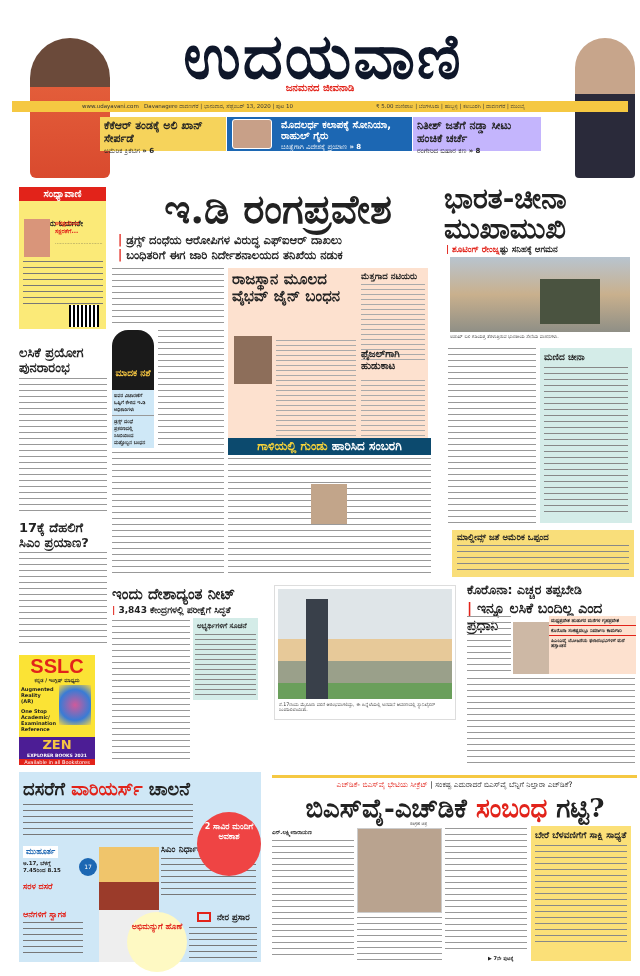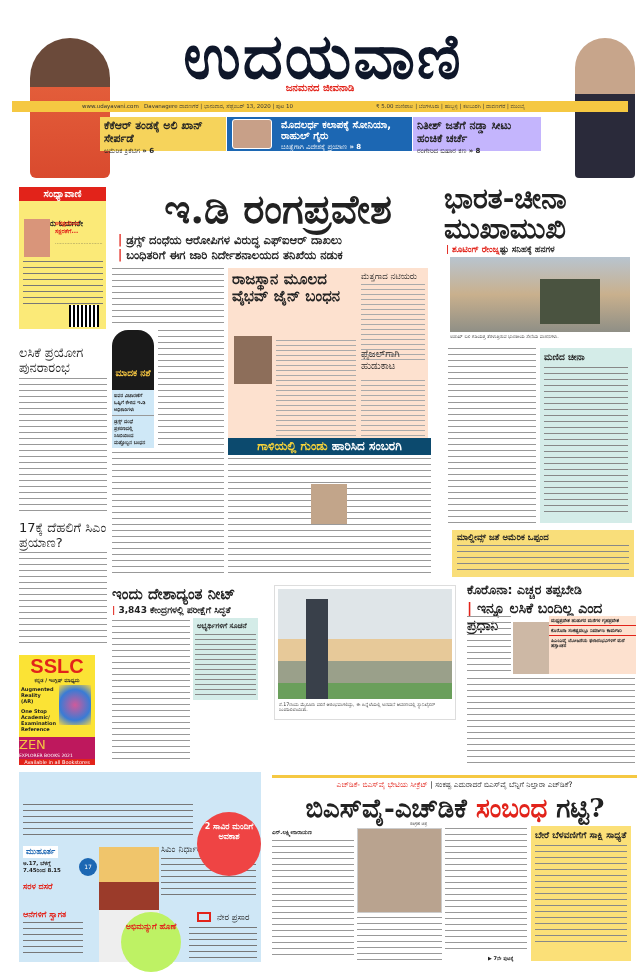--- a/index.html
+++ b/index.html
@@ -22,21 +22,21 @@
 .t2 .thumb{position:absolute;left:5px;top:2px;width:40px;height:30px;background:#c8a088;border:1px solid #fff;border-radius:3px}
 .t2 .txt{position:absolute;left:50px;top:0}
 .num{font-weight:bold;color:#222}
 .t2 .num{color:#fff}
 .sb{left:19px;top:187px;width:87px;height:142px;background:#fbea78}
 .sb .hd{background:#e2231a;color:#fff;font-weight:bold;font-size:10px;text-align:center;padding:1px}
 .sb .sub{text-align:center;font-size:8px;font-weight:bold;padding:18px}
 .sb .ph{position:absolute;left:5px;top:32px;width:26px;height:38px;background:#d9957a}
 .sb .qr{position:absolute;left:50px;top:118px;width:30px;height:22px;background:repeating-linear-gradient(90deg,#000 0 2px,#fff 2px 4px)}
 .filler{font-size:5px;line-height:7px;color:#444;overflow:hidden}
-.h2k{font-weight:normal;color:#222}
+.h2k{font-weight:bold;color:#222}
 .leadh{left:118px;top:185px;width:320px;font-family:"DejaVu Serif",serif;font-weight:bold;font-size:40px;line-height:48px;text-align:center}
 .deck{left:118px;top:233px;width:320px;font-size:11.5px;line-height:15px;font-weight:bold}
 .deck span.bar{color:#e2231a}
 .rajbox{left:228px;top:268px;width:200px;height:172px;background:#fde1cf}
 .rajbox .h{position:absolute;left:4px;top:3px;font-size:15px;font-weight:bold;line-height:17px}
 .rajbox .ph{position:absolute;left:6px;top:68px;width:38px;height:48px;background:#8d6e5a}
 .redbar{left:228px;top:438px;width:203px;height:17px;background:#0c4a6e;color:#fff;font-weight:bold;font-size:12px;line-height:17px;text-align:center}
 .redbar .y{color:#f9d43a}
 .mada{left:112px;top:330px;width:42px;height:60px;background:#1a1a1a;color:#f4c542;font-weight:bold;font-size:9px;text-align:center;padding-top:38px;border-radius:16px 16px 0 0}
 .madabox{left:112px;top:390px;width:42px;height:58px;background:#cfe8f7}
@@ -58,29 +58,29 @@
 .mysore{left:274px;top:585px;width:182px;height:135px;background:#fff;border:1px solid #ddd}
 .mysore .img{position:absolute;left:3px;top:3px;width:174px;height:110px;background:linear-gradient(180deg,#dfe5e8 0 45%,#e7c999 45% 65%,#9aa08a 65% 85%,#6a9f5b 85%)}
 .mysore .man{position:absolute;left:28px;top:10px;width:22px;height:100px;background:#39404a}
 .corona-h{left:467px;top:582px;width:170px;font-weight:bold;font-size:12.5px}
 .corona-d{left:467px;top:600px;width:170px;font-size:14px;font-weight:bold}
 .corona-d .bar{color:#e2231a}
 .modi{left:513px;top:622px;width:36px;height:52px;background:#cdb8a5}
 .coronabox{left:549px;top:616px;width:87px;height:58px;background:#fde1cf}
 .sslc{left:19px;top:655px;width:76px;height:110px;background:#fbe335}
 .sslc .h{font-family:"Liberation Sans",sans-serif;font-weight:bold;font-size:20px;color:#e2231a;text-align:center;line-height:22px}
-.sslc .zen{position:absolute;left:0;top:82px;width:76px;height:28px;background:#be185d;color:#f4c542;font-weight:normal;font-size:13px;text-align:left;line-height:16px}
+.sslc .zen{position:absolute;left:0;top:82px;width:76px;height:28px;background:#4c1d95;color:#f4c542;font-weight:bold;font-size:13px;text-align:center;line-height:16px}
 .sslc .zen small{display:block;font-size:4.5px;color:#fff;line-height:6px}
 .sslc .av{position:absolute;left:0;top:104px;width:76px;font-size:5px;background:#e2231a;color:#fff;text-align:center}
 .dasara{left:19px;top:772px;width:242px;height:190px;background:#cfe7f6}
 .dasara .h{position:absolute;left:4px;top:6px;font-weight:bold;font-size:18px}
 .dasara .h .red{color:#e2231a}
 .circle{position:absolute;width:60px;height:60px;border-radius:50%;font-size:6px;font-weight:bold;text-align:center;padding-top:10px}
 .c1{left:178px;top:40px;background:#ef4444;color:#fff;width:64px;height:64px}
-.c2{left:102px;top:140px;background:#bef264;color:#e2231a}
+.c2{left:108px;top:140px;background:#fef9c3;color:#e2231a}
 .elephant{position:absolute;left:80px;top:75px;width:60px;height:115px;background:linear-gradient(180deg,#f0c56b 0 30%,#9b3b2a 30% 55%,#eee 55%)}
 .dasara .side{position:absolute;left:4px;font-weight:bold;font-size:8px;color:#e2231a}
 .bsy-top{left:272px;top:775px;width:365px;height:12px;font-size:7.5px;border-top:3px solid #f5c842;padding-top:2px;text-align:center}
 .bsy-top .red{color:#e2231a}
 .bsy-h{left:270px;top:790px;width:370px;font-family:"DejaVu Serif",serif;font-weight:bold;font-size:26px;line-height:36px;text-align:center}
 .bsy-h .red{color:#e2231a}
 .bsy-ph{left:357px;top:828px;width:85px;height:85px;background:#b9a38f;border:1px solid #ccc}
 .bsybox{left:531px;top:826px;width:100px;height:135px;background:#fbe078}
 .bsybox .h{font-weight:bold;font-size:9px;padding:4px}
 </style>
@@ -168,21 +168,21 @@
   <div class="abs h2k" style="left:133px;top:80px;font-size:10px">ಫೈಜಲ್‌ಗಾಗಿ ಹುಡುಕಾಟ</div>
   <div class="abs" style="left:133px;top:112px;width:64px;height:56px;background:repeating-linear-gradient(180deg,#aaa 0 1px,transparent 1px 5px)"></div>
 </div>
 <div class="abs redbar">
   <span class="y">ಗಾಳಿಯಲ್ಲಿ ಗುಂಡು</span> <span>ಹಾರಿಸಿದ ಸಂಬರಗಿ</span>
 </div>
 <div class="abs" style="left:228px;top:458px;width:203px;height:118px;background:repeating-linear-gradient(180deg,#999 0 1px,transparent 1px 6px)"></div>
 <div class="abs" style="left:311px;top:484px;width:36px;height:40px;background:#c2a58a"></div>
 
 <div class="abs rt-h">ಭಾರತ-ಚೀನಾ ಮುಖಾಮುಖಿ</div>
-<div class="abs rt-d"><span class="red">| </span><span class="red">ಶೂಟಿಂಗ್ ರೇಂಜ್</span><span>ನಷ್ಟು ಸನಿಹಕ್ಕೆ ಹನಗಳ</span></div>
+<div class="abs rt-d"><span class="red">| </span><span class="red">ಶೂಟಿಂಗ್ ರೇಂಜ್</span><span>ನಷ್ಟು ಸನಿಹಕ್ಕೆ ಆಗಮನ</span></div>
 <div class="abs truck">
     <div class="veh"></div>
   </div>
 <div class="abs cap" style="left:450px;top:334px;width:185px">ಲಡಾಖ್ ಬಳಿ ಗಡಿಯತ್ತ ತೆರಳುತ್ತಿರುವ ಭಾರತೀಯ ಸೇನೆಯ ವಾಹನಗಳು.</div>
 <div class="abs" style="left:448px;top:348px;width:88px;height:175px;background:repeating-linear-gradient(180deg,#999 0 1px,transparent 1px 6px)"></div>
 <div class="abs madedina">
   <div class="h">ಮಣಿದ ಚೀನಾ</div>
   <div style="margin:0 4px;height:145px;background:repeating-linear-gradient(180deg,#888 0 1px,transparent 1px 6px)"></div>
 </div>
 <div class="abs maldive">
@@ -210,20 +210,21 @@
 <div class="abs modi"></div>
 <div class="abs coronabox">
   <div style="font-size:4.8px;padding:2px;font-weight:bold">ಮಧ್ಯಪ್ರದೇಶ ಹುಡುಗರ ಮನೆಗಳ ಗೃಹಪ್ರವೇಶ</div>
   <div style="font-size:4.8px;padding:2px;font-weight:bold;border-top:1px solid #e2231a">ಕೊರೊನಾ ಸಂಕಷ್ಟದಲ್ಲೂ ನಿರ್ಮಾಣ ಕಾಮಗಾರಿ</div>
   <div style="font-size:4.8px;padding:2px;font-weight:bold;border-top:1px solid #e2231a">ಪಿಎಂಎವೈ ಯೋಜನೆಯ ಫಲಾನುಭವಿಗಳಿಗೆ ಮನೆ ಹಸ್ತಾಂತರ</div>
 </div>
 <div class="abs" style="left:467px;top:616px;width:44px;height:58px;background:repeating-linear-gradient(180deg,#999 0 1px,transparent 1px 6px)"></div>
 <div class="abs" style="left:467px;top:678px;width:168px;height:85px;background:repeating-linear-gradient(180deg,#999 0 1px,transparent 1px 6px)"></div>
 
 <div class="abs dasara">
+  <div class="h"><span>ದಸರೆಗೆ</span> <span class="red">ವಾರಿಯರ್ಸ್</span> <span>ಚಾಲನೆ</span></div>
   <div class="abs" style="left:4px;top:32px;width:170px;height:32px;background:repeating-linear-gradient(180deg,#777 0 1px,transparent 1px 6px)"></div>
   <div class="side" style="top:74px;background:#fff;padding:1px 3px;color:#1c67b3">ಮುಹೂರ್ತ</div>
   <div class="abs" style="left:4px;top:88px;width:50px;font-size:5.5px;font-weight:bold">ಅ.17, ಬೆಳಗ್ಗೆ 7.45ರಿಂದ 8.15</div>
   <div class="abs" style="left:60px;top:86px;width:18px;height:18px;border-radius:50%;background:#1c67b3;color:#fff;font-size:6px;text-align:center;line-height:18px">17</div>
   <div class="side" style="top:110px">ಸರಳ ದಸರೆ</div>
   <div class="side" style="top:138px">ಆನೆಗಳಿಗೆ ಸ್ವಾಗತ</div>
   <div class="abs" style="left:4px;top:150px;width:60px;height:36px;background:repeating-linear-gradient(180deg,#777 0 1px,transparent 1px 6px)"></div>
   <div class="elephant"></div>
   <div class="abs h2k" style="left:142px;top:72px;font-size:9px">ಸಿಎಂ ನಿರ್ಧಾರ</div>
   <div class="abs" style="left:142px;top:86px;width:95px;height:40px;background:repeating-linear-gradient(180deg,#777 0 1px,transparent 1px 6px)"></div>

